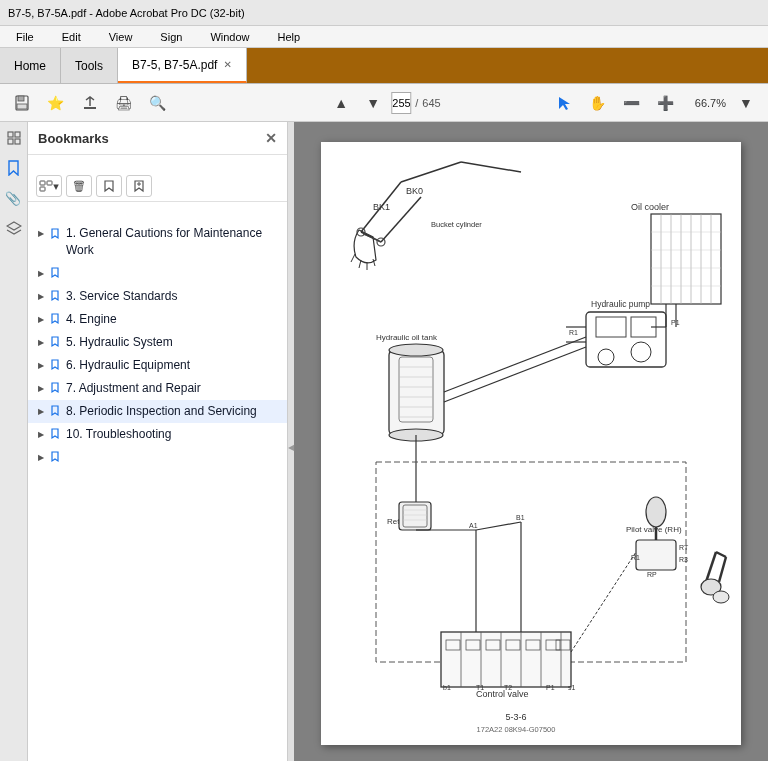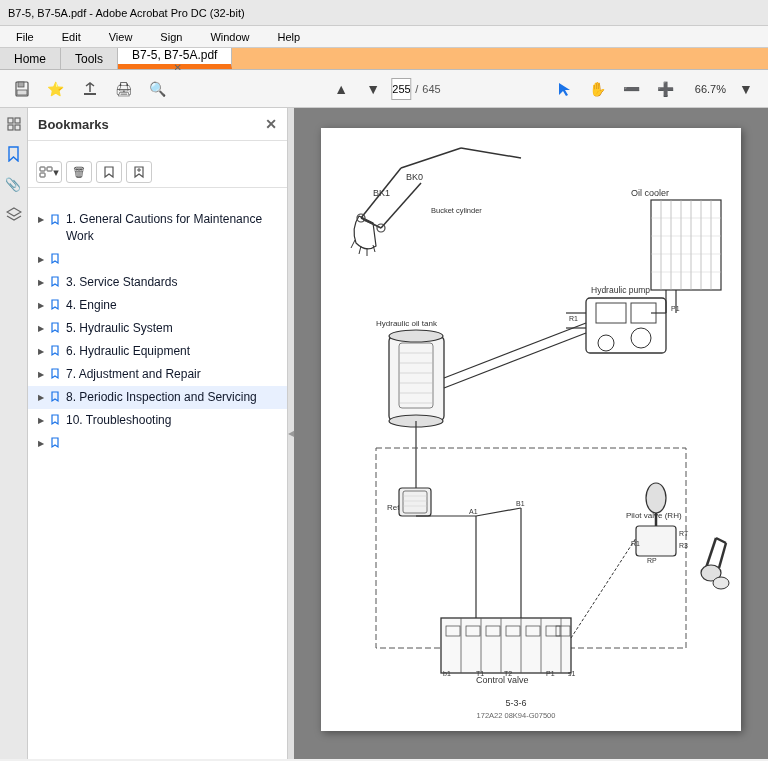--- a/index.html
+++ b/index.html
@@ -24,38 +24,37 @@
       align-items: center;
       padding: 0 4px;
       font-size: 11px;
       border-bottom: 1px solid #ccc;
       gap: 12px;
     }
     .menu-bar span { cursor: pointer; padding: 2px 4px; margin-left: 8px; }
 
     
     .tab-bar {
-      background: #fdba74;
-      height: 22px;
+      background: #a16207;
+      height: 36px;
       display: flex;
       align-items: stretch;
       border-bottom: 1px solid #bbb;
     }
     .tab {
       display: flex;
       align-items: center;
       padding: 0 14px;
       font-size: 12px;
       cursor: pointer;
       border-right: 1px solid #bbb;
     }
     .tab.active {
       background: #ffffff;
-      border-bottom: 5px solid #f97316;
-      flex-direction: column;
+      border-bottom: 2px solid #f97316;
     }
     .tab.inactive {
       background: #e0e0e0;
     }
     .tab-close {
       margin-left: 6px;
       font-size: 10px;
       color: #666;
     }
 

